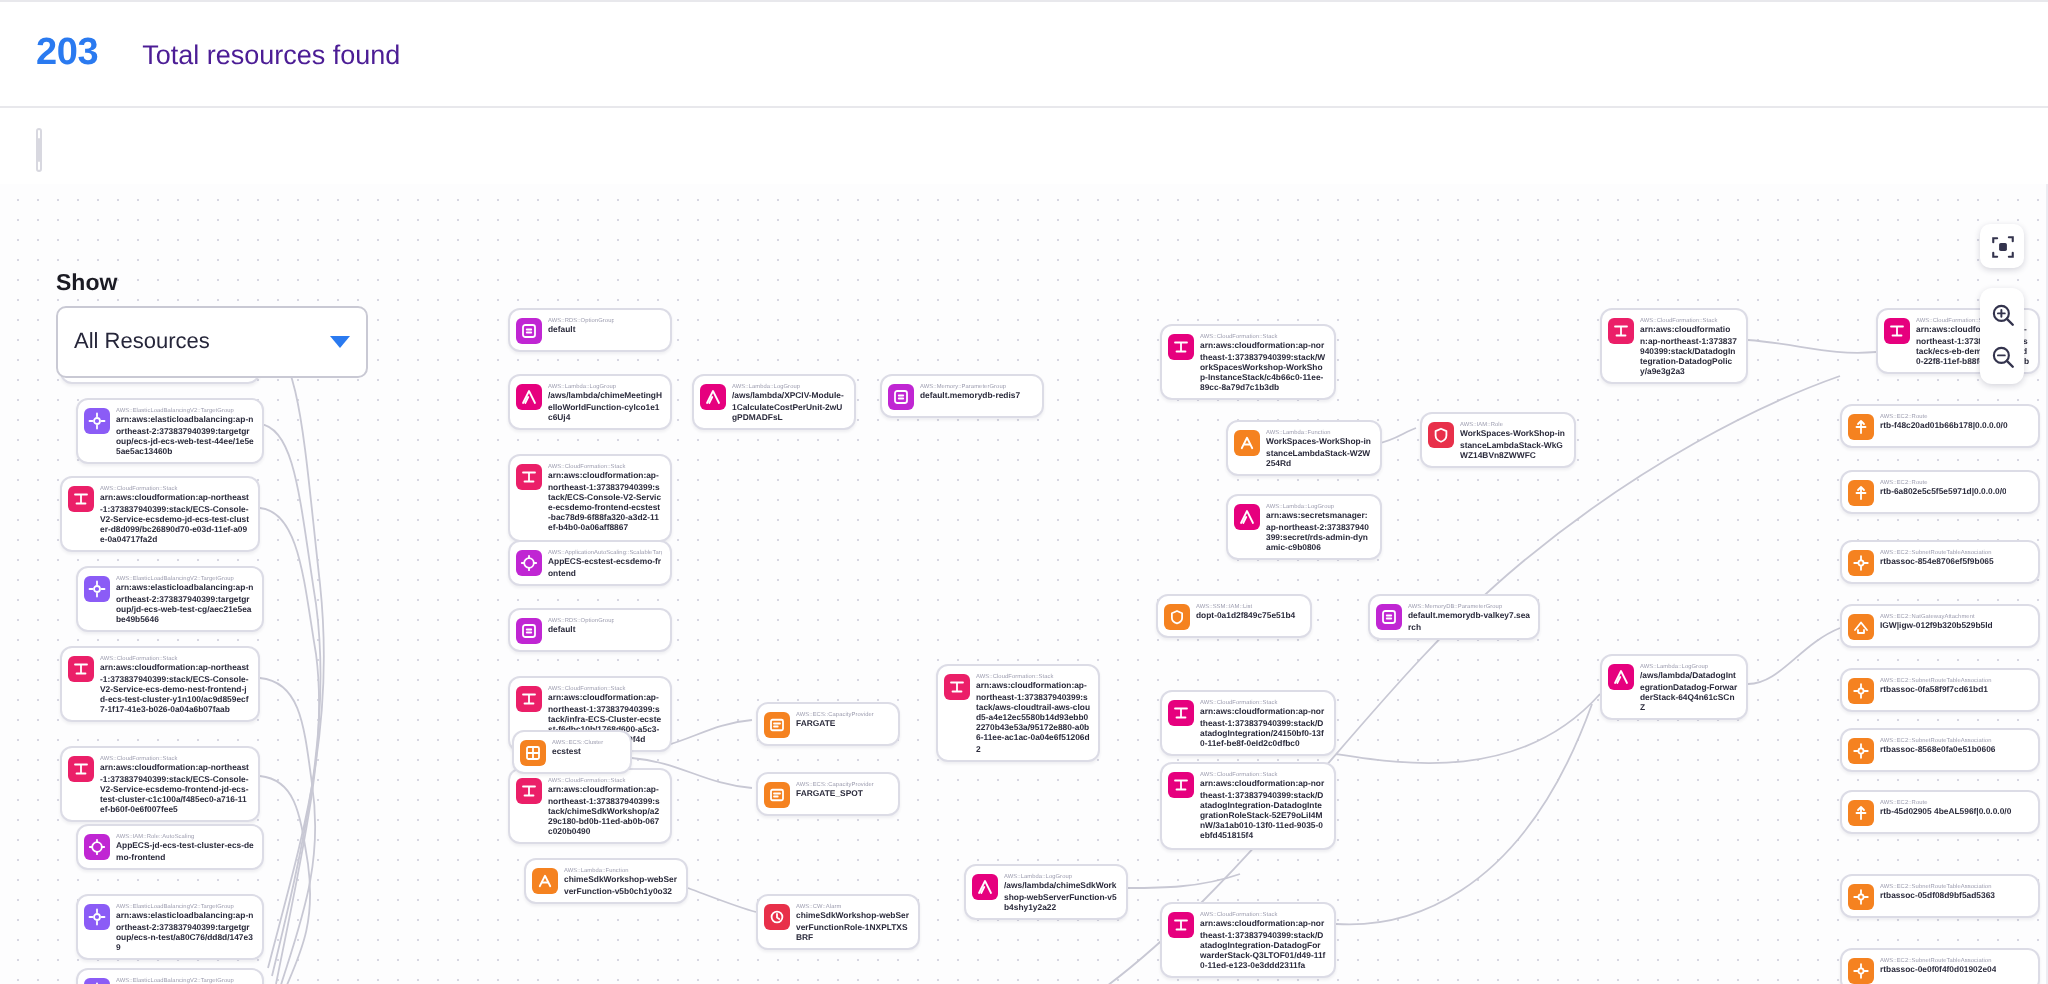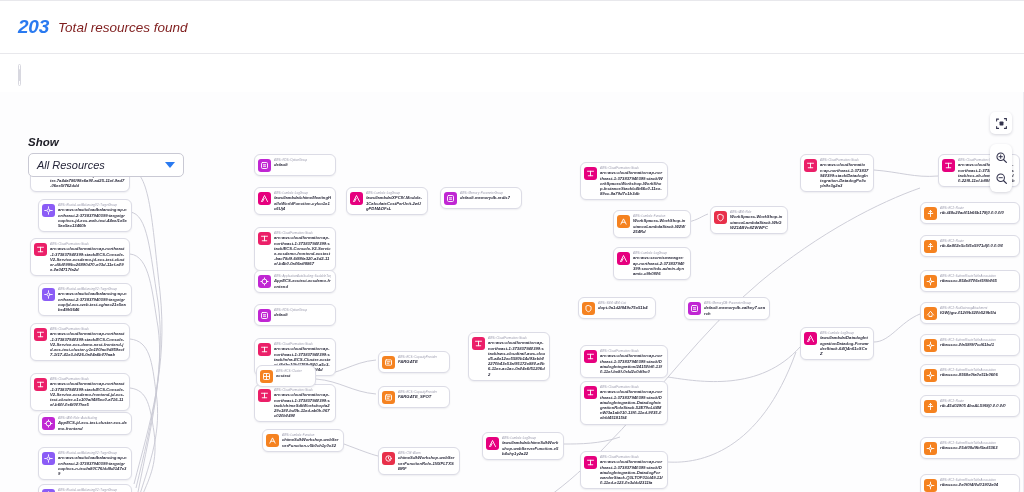--- a/index.html
+++ b/index.html
@@ -3,33 +3,33 @@
 <meta charset="utf-8">
 <style>
   * { box-sizing: border-box; }
   html, body {
     margin: 0; padding: 0;
     width: 1024px; height: 492px;
     overflow: hidden;
     background: #ffffff;
     font-family: "Liberation Sans", sans-serif;
   }
-  #app { position: relative; width: 1024px; height: 492px; overflow: hidden; background:#fff;font-style:italic; }
+  #app { position: relative; width: 1024px; height: 492px; overflow: hidden; background:#fff; }
 
   
   .hdr {
     position: absolute; left: 0; top: 0; width: 1024px; height: 54px;
     border-top: 1px solid #e8e8ec;
     border-bottom: 1px solid #e8e8ec;
     display: flex; align-items: center; padding-left: 18px;
   }
   .hdr-count {
     font-size: 19px; font-weight: 700; color: #2a7af0; letter-spacing: -0.2px;
   }
-  .hdr-label { font-size: 13.5px; color: #7f1d1d; margin-left: 9px; }
+  .hdr-label { font-size: 13.5px; color: #4c1d95; margin-left: 22px; }
 
   
   .tabs-wrap {
     position: absolute; left: 18px; top: 64px; height: 22px;
     display: flex; align-items: center;
   }
   .tabs {
     display: flex; align-items: center;
     border: 1px solid #d8d8e0; border-radius: 12px;
     height: 22px; background: #fff; padding: 0;
@@ -53,21 +53,21 @@
   }
   .canvas::after{
     content:""; position:absolute; right:0; top:0; width:1px; height:100%;
     background:#ececf2;
   }
 
   
   .show-box { position: absolute; left: 28px; top: 12px; width: 156px; }
   .show-lbl { font-size: 11.5px; font-weight: 700; color: #1b1b24; margin-bottom: 5px; margin-top: 32px; }
   .show-sel {
-    height: 24px; border: 1px solid #c9c9d4; border-radius: 5px; background: #fff;
+    height: 36px; border: 1px solid #c9c9d4; border-radius: 5px; background: #fff;
     display: flex; align-items: center; padding: 0 8px;
     font-size: 11px; color: #26263a; cursor: pointer;
   }
   .show-sel span.val { flex: 1; }
   .caret { width: 0; height: 0; border-left: 5px solid transparent; border-right: 5px solid transparent;
            border-top: 6px solid #2a7af0; }
 
   
   .zc { position: absolute; right: 12px; }
   .zc-btn {

